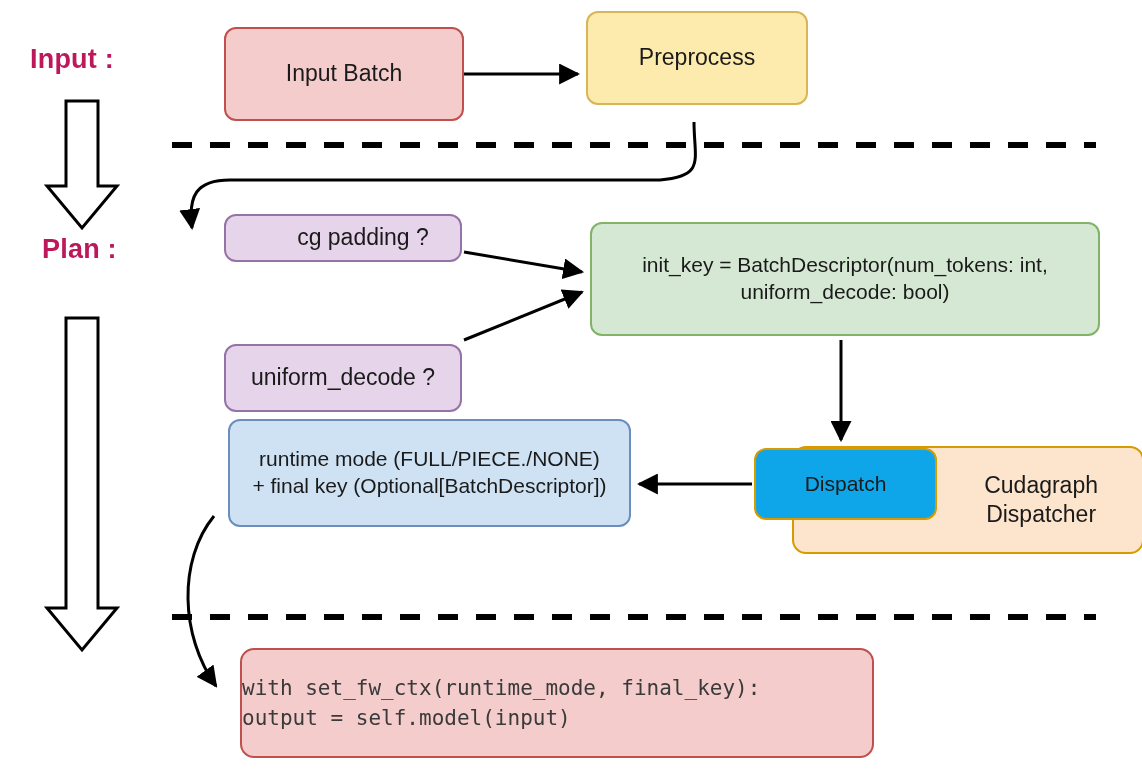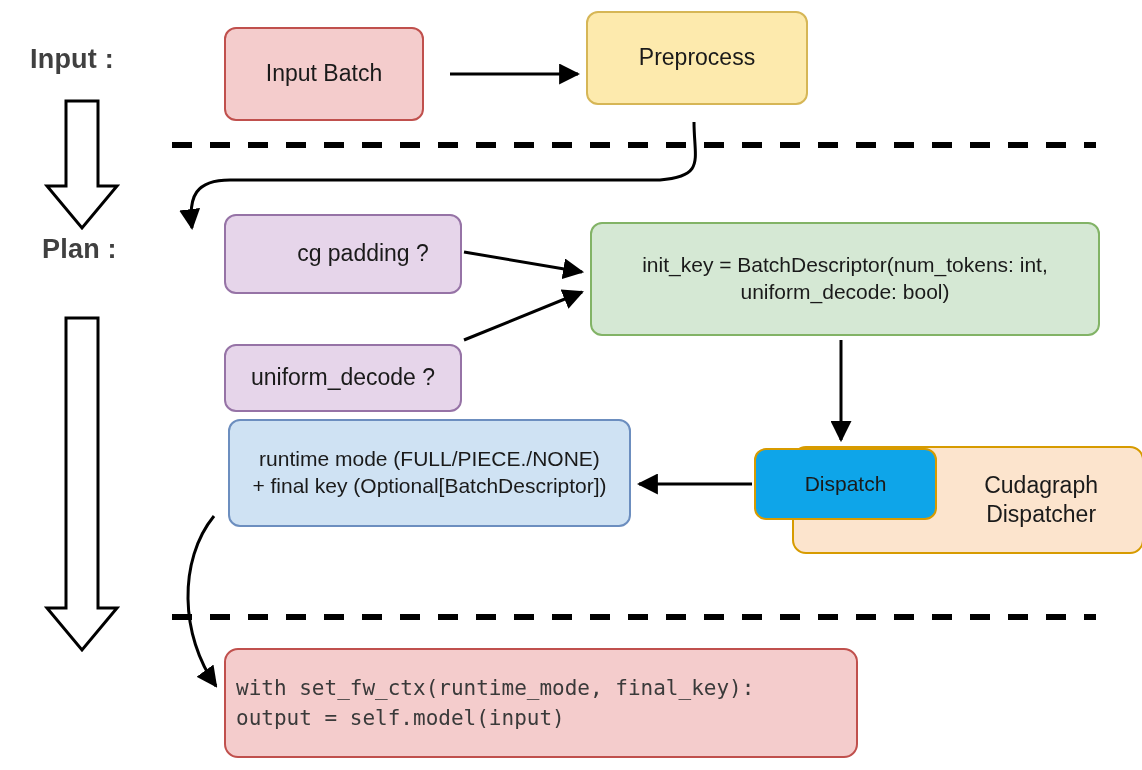--- a/index.html
+++ b/index.html
@@ -38,36 +38,36 @@
     border-style: solid;
     border-width: 2px;
     color: #1a1a1a;
     line-height: 1.28;
     white-space: pre-line;
   }
   .stage-label {
     position: absolute;
     font-weight: bold;
     font-size: 27px;
-    color: #404040;
+    color: #be185d;
     white-space: nowrap;
     letter-spacing: 0.2px;
   }
 
   
   .n-input-batch {
-    left: 224px; top: 27px; width: 200px; height: 94px;
+    left: 224px; top: 27px; width: 240px; height: 94px;
     font-size: 23px;
   }
   .n-preprocess {
     left: 586px; top: 11px; width: 222px; height: 94px;
     font-size: 23px;
   }
   .n-cg-padding {
-    left: 224px; top: 214px; width: 238px; height: 80px;
+    left: 224px; top: 214px; width: 238px; height: 48px;
     font-size: 23px;
     padding-left: 40px;
   }
   .n-uniform-decode {
     left: 224px; top: 296px; width: 238px; height: 68px;
     font-size: 23px;
     margin-top: 48px;
   }
   .n-init-key {
     left: 590px; top: 222px; width: 510px; height: 114px;
@@ -85,27 +85,26 @@
     left: 754px; top: 448px; width: 183px; height: 72px;
     font-size: 21px;
     border-radius: 12px;
   }
   .n-runtime-mode {
     left: 228px; top: 419px; width: 403px; height: 108px;
     font-size: 21px;
     border-radius: 12px;
   }
   .n-code {
-    left: 224px; top: 648px; width: 634px; height: 110px;
+    left: 240px; top: 648px; width: 634px; height: 110px;
     font-family: "DejaVu Sans Mono", "Liberation Mono", monospace;
     font-size: 21px;
     border-radius: 14px;
     justify-content: flex-start;
     align-items: center;
-    padding-left: 10px;
     text-align: left;
     color: #3a3a3a;
     line-height: 1.45;
   }
 
   .lbl-input   { left: 30px;  top: 44px;  }
   .lbl-plan    { left: 42px;  top: 234px; }
   .lbl-execute { left: 16px;  top: 664px; }
 </style>
 </head>

